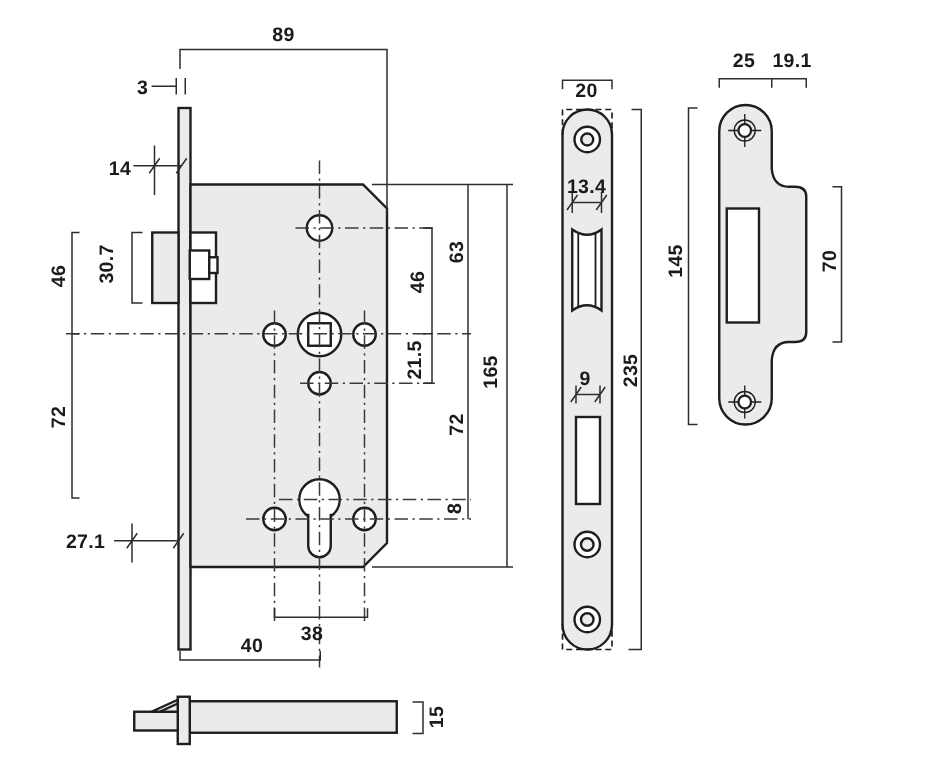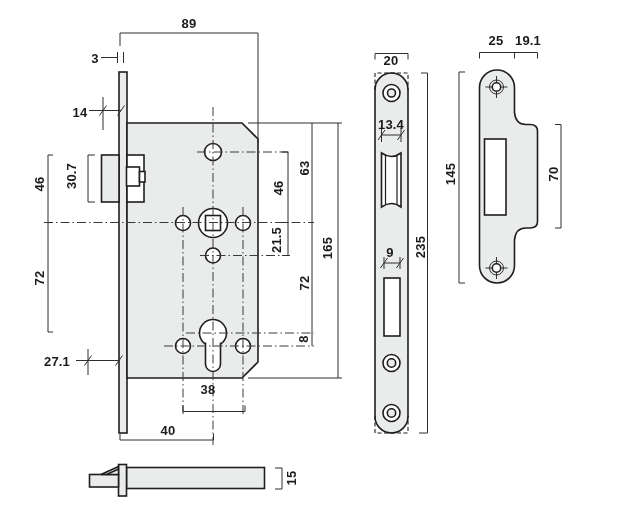--- a/index.html
+++ b/index.html
@@ -141,21 +141,21 @@
 </svg>
 
 <span class="dim-label" style="left:189px;top:23px">89</span>
 <span class="dim-label" style="left:95px;top:58px">3</span>
 <span class="dim-label" style="left:80px;top:112px">14</span>
 <span class="dim-label rot" style="left:39px;top:184px">46</span>
 <span class="dim-label rot" style="left:71px;top:176px">30.7</span>
 <span class="dim-label rot" style="left:39px;top:278px">72</span>
 <span class="dim-label" style="left:57px;top:361px">27.1</span>
 <span class="dim-label" style="left:168px;top:430px">40</span>
-<span class="dim-label" style="left:208px;top:389px">38</span>
+<span class="dim-label" style="left:208px;top:422px">38</span>
 <span class="dim-label rot" style="left:304px;top:168px">63</span>
 <span class="dim-label rot" style="left:278px;top:188px">46</span>
 <span class="dim-label rot" style="left:276px;top:240px">21.5</span>
 <span class="dim-label rot" style="left:327px;top:248px">165</span>
 <span class="dim-label rot" style="left:304px;top:283px">72</span>
 <span class="dim-label rot" style="left:303px;top:339px">8</span>
 <span class="dim-label rot" style="left:291px;top:478px">15</span>
 <span class="dim-label" style="left:391px;top:60px">20</span>
 <span class="dim-label" style="left:391px;top:124px">13.4</span>
 <span class="dim-label rot" style="left:420px;top:247px">235</span>

